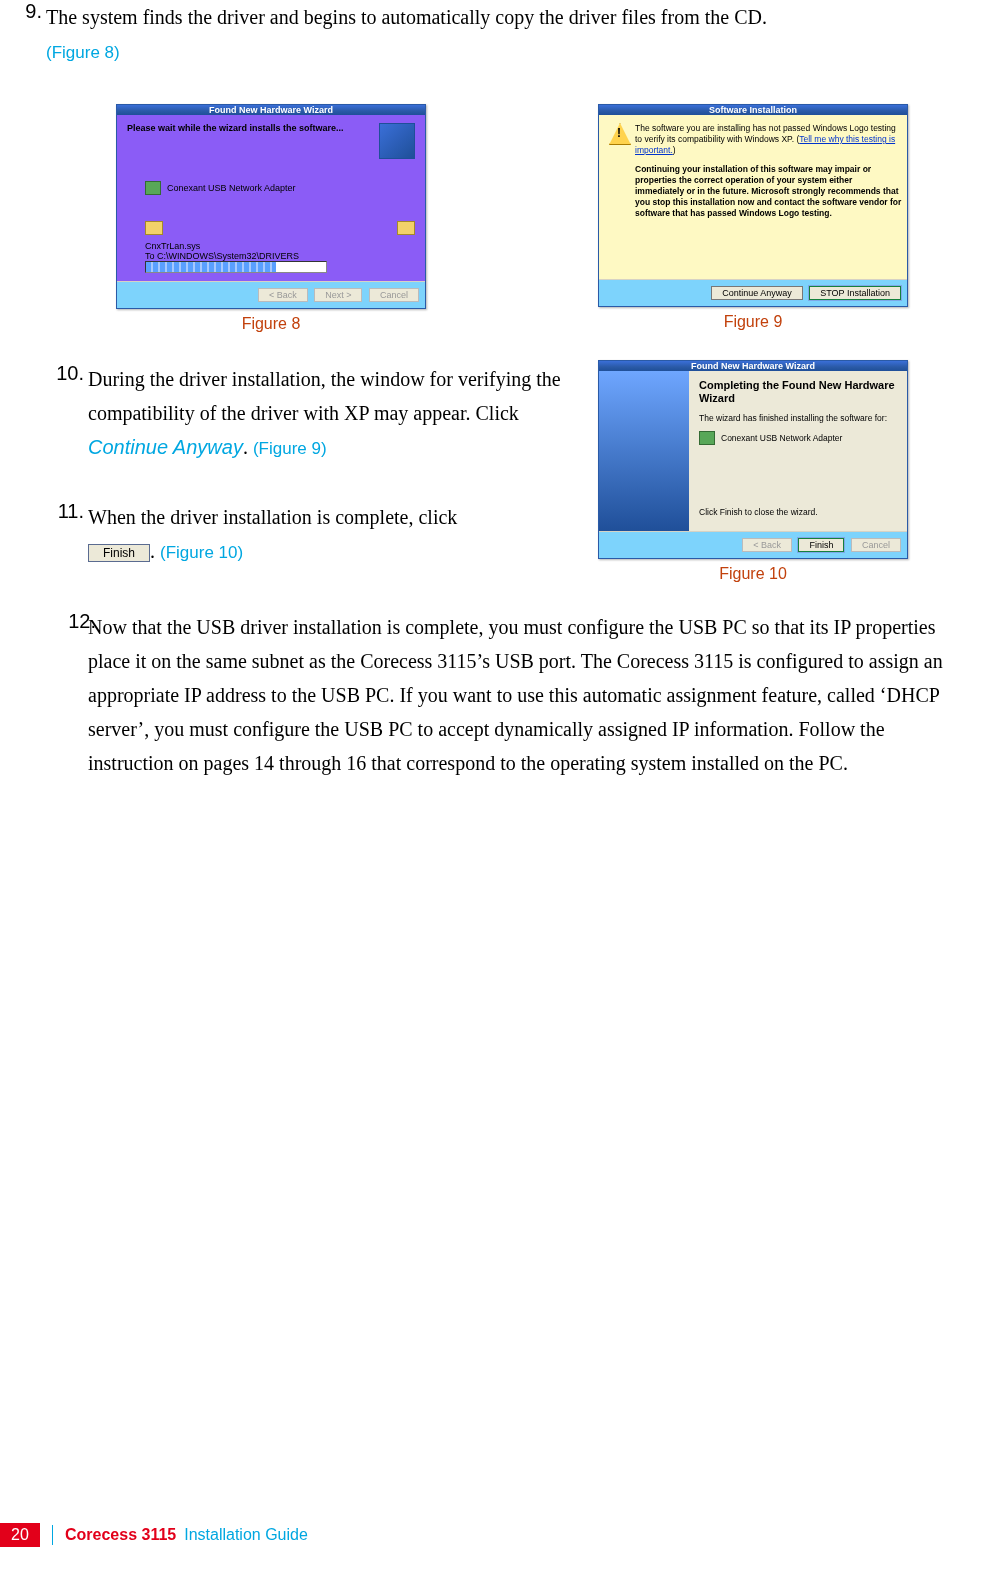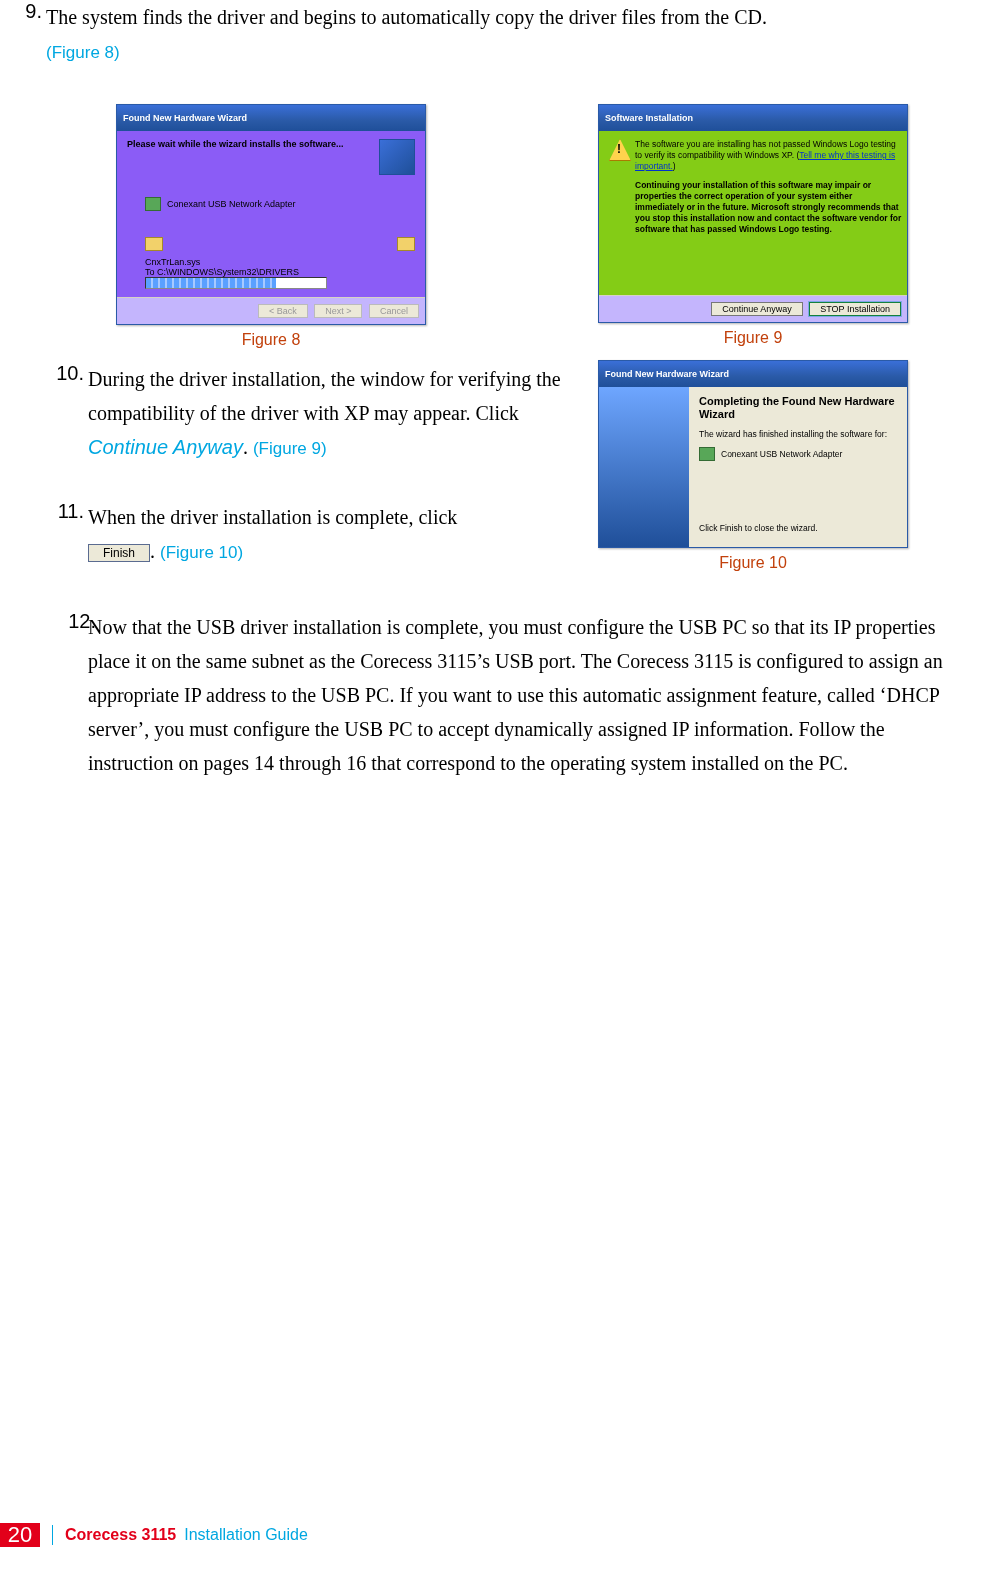--- a/index.html
+++ b/index.html
@@ -97,38 +97,39 @@
     box-shadow: 1px 1px 2px rgba(0,0,0,0.3);
     font-family: Tahoma, Arial, sans-serif;
     font-size: 9px;
     color: #000;
     box-sizing: border-box;
   }
   .win-title {
     background: linear-gradient(180deg,#3a6fd8 0%,#2a5aa7 60%,#1f4f99 100%);
     color: #fff;
     font-weight: bold;
-    padding: 8px 6px;
+    padding: 0 6px;
     font-size: 9px;
+    text-align: center;
   }
   .win-body {
     padding: 8px 10px 6px 10px;
     background: #8b5cf6;
     margin: 0;
     border: 0;
   }
   .win-body-gray {
     padding: 8px 4px 6px 10px;
-    background: #84cc16;
+    background: #fef9c3;
   }
   .win-foot {
     padding: 6px;
     text-align: right;
     border-top: 1px solid #d6d2c4;
-    background: #c4b5fd;
+    background: #7dd3fc;
   }
   .win-btn {
     display: inline-block;
     border: 1px solid #777;
     background: #ece9d8;
     padding: 1px 10px;
     font-size: 9px;
     margin-left: 4px;
     color: #000;
   }
@@ -192,21 +193,21 @@
     height: 28px;
     display: flex;
     align-items: center;
   }
   .footer .pagenum {
     width: 40px;
     height: 24px;
     background: #e2001a;
     color: #fff;
     font-family: Arial, Helvetica, sans-serif;
-    font-size: 22px;
+    font-size: 16px;
     display: flex;
     align-items: center;
     justify-content: center;
     margin-right: 12px;
   }
   .footer .sep {
     width: 1px;
     height: 20px;
     background: #00a7e1;
     margin-right: 12px;
@@ -327,20 +328,25 @@
             <div style="flex:1;padding:8px 8px 4px 10px;background:#ece9d8;">
               <div style="font-weight:bold;font-size:11px;line-height:13px;">Completing the Found New Hardware Wizard</div>
               <div style="margin-top:8px;font-size:8.5px;">The wizard has finished installing the software for:</div>
               <div style="margin:8px 0 0 0;display:flex;align-items:center;">
                 <span style="display:inline-block;width:14px;height:12px;background:#58a758;border:1px solid #346b34;margin-right:6px;"></span>
                 <span style="font-size:8.5px;">Conexant USB Network Adapter</span>
               </div>
               <div style="margin-top:62px;font-size:8.5px;">Click Finish to close the wizard.</div>
             </div>
           </div>
+          <div class="win-foot">
+            <span class="win-btn" style="color:#999;border-color:#bbb;">&lt; Back</span>
+            <span class="win-btn default">Finish</span>
+            <span class="win-btn" style="color:#999;border-color:#bbb;">Cancel</span>
+          </div>
         </div>
         <div class="fig-caption">Figure 10</div>
       </div>
     </div>
 
     <div class="step" style="margin-top:40px;padding-left:42px;">
       <div class="step-num" style="left:16px;">12.</div>
       <div class="step-text" style="margin-left:4px;">Now that the USB driver installation is complete, you must configure the USB PC so that its IP properties place it on the same subnet as the Corecess 3115’s USB port. The Corecess 3115 is configured to assign an appropriate IP address to the USB PC. If you want to use this automatic assignment feature, called ‘DHCP server’, you must configure the USB PC to accept dynamically assigned IP information. Follow the instruction on pages 14 through 16 that correspond to the operating system installed on the PC.</div>
     </div>
 

